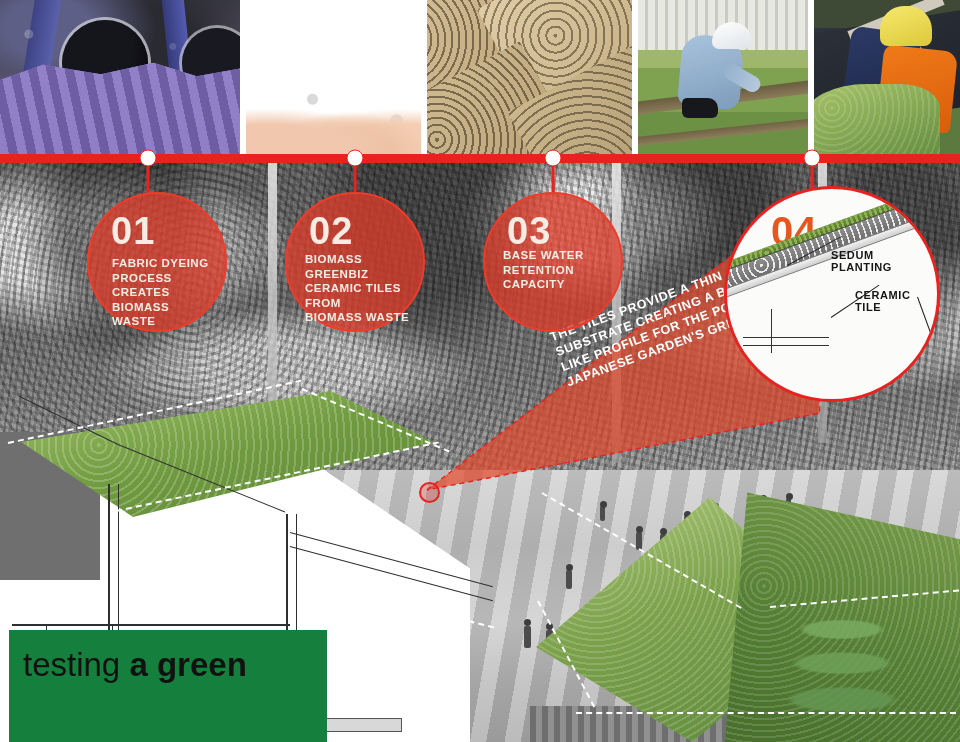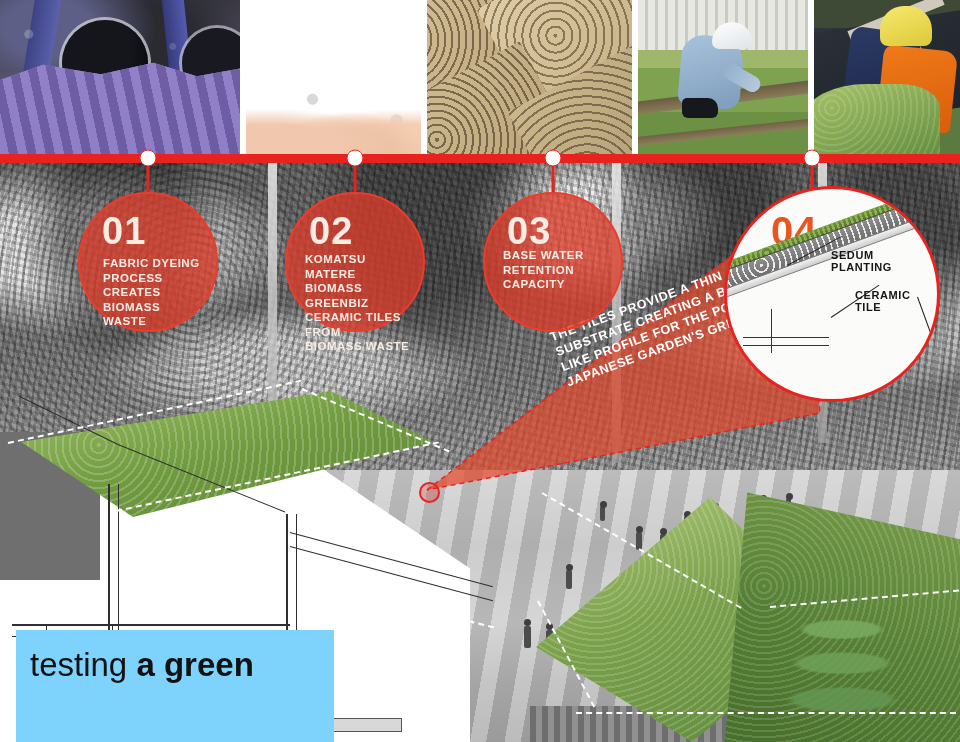--- a/index.html
+++ b/index.html
@@ -239,21 +239,21 @@
     clip-path:polygon(24% 4%, 100% 22%, 100% 100%, 16% 100%);}
   .pinetree{position:absolute;right:58px;bottom:6px;width:120px;height:130px;
     background:
       radial-gradient(ellipse 60px 14px at 50% 18%, rgba(120,170,95,.85) 0 60%, transparent 72%),
       radial-gradient(ellipse 70px 16px at 50% 44%, rgba(110,160,88,.85) 0 60%, transparent 72%),
       radial-gradient(ellipse 78px 18px at 50% 72%, rgba(100,150,82,.85) 0 60%, transparent 72%);}
   .eave{position:absolute;right:0;bottom:0;width:430px;height:36px;
     background:repeating-linear-gradient(90deg,#6e6e6e 0 6px,#909090 6px 12px);}
 
   
-  .title-card{position:absolute;left:16px;bottom:0;width:318px;height:112px;background:#7dd3fc;z-index:20;}
+  .title-card{position:absolute;left:9px;bottom:0;width:318px;height:112px;background:#15803d;z-index:20;}
   .title-text{position:absolute;left:14px;top:16px;font-size:33px;line-height:38px;color:#111;}
   .title-text .light{font-weight:300;}
   .title-text .bold{font-weight:700;}
 </style>
 </head>
 <body>
 
 <div class="board">
 
   <div class="photo-strip">
@@ -380,33 +380,32 @@
   <div class="stem" style="left:148px;top:160px;height:34px"></div>
   <div class="stem" style="left:355px;top:160px;height:34px"></div>
   <div class="stem" style="left:553px;top:160px;height:34px"></div>
   <div class="stem" style="left:812px;top:160px;height:28px"></div>
 
   <div class="node" style="left:148px;top:158px"></div>
   <div class="node" style="left:355px;top:158px"></div>
   <div class="node" style="left:553px;top:158px"></div>
   <div class="node" style="left:812px;top:158px"></div>
 
-  <div class="step" style="left:78px;top:192px;width:140px;height:140px">
+  <div class="step" style="left:87px;top:192px;width:140px;height:140px">
     <div class="num">01</div>
     <div class="body">
       <div>FABRIC DYEING</div>
       <div>PROCESS CREATES</div>
       <div>BIOMASS WASTE</div>
     </div>
   </div>
 
   <div class="step" style="left:285px;top:192px;width:140px;height:140px">
     <div class="num">02</div>
     <div class="body" style="left:18px;top:58px;right:6px">
-      <div>KOMATSU MATERE</div>
       <div>BIOMASS GREENBIZ</div>
       <div>CERAMIC TILES FROM</div>
       <div>BIOMASS WASTE</div>
     </div>
   </div>
 
   <div class="step" style="left:483px;top:192px;width:140px;height:140px">
     <div class="num">03</div>
     <div class="body" style="left:18px;top:54px;right:4px">
       <div>BASE WATER</div>

